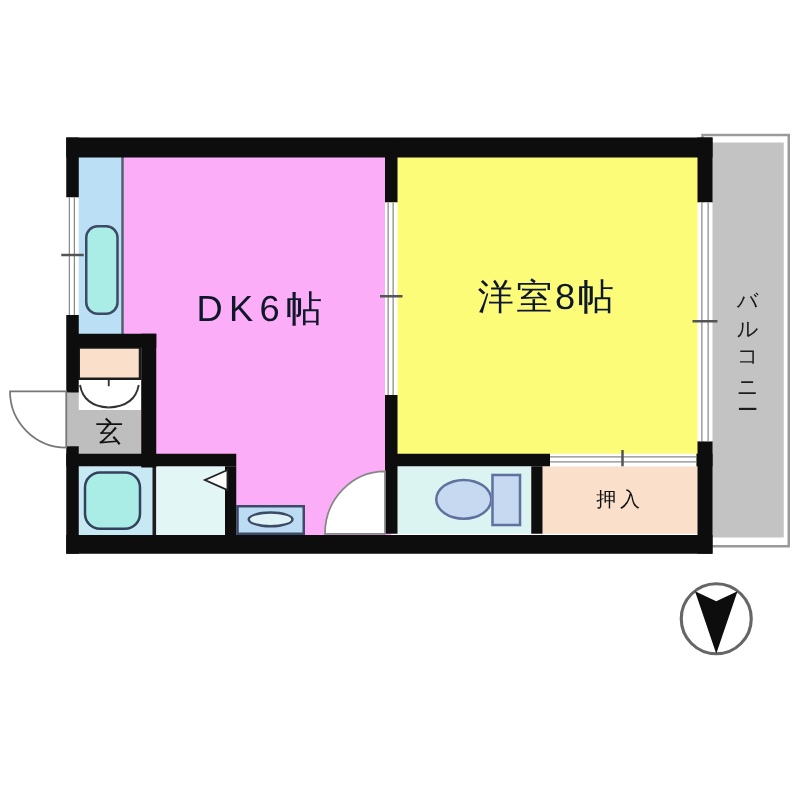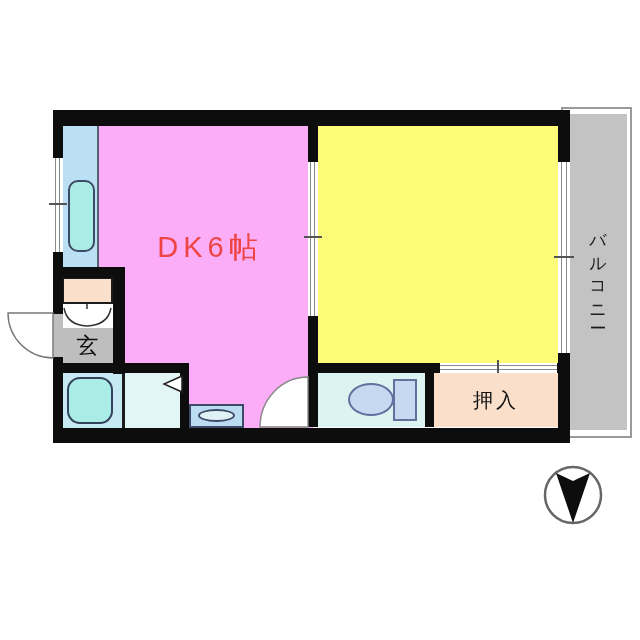--- a/index.html
+++ b/index.html
@@ -25,30 +25,30 @@
   .bathroom{left:58px;top:373px;width:65px;height:55px;background:#c7e9f4;}
   .bathtub{left:67px;top:377px;width:46px;height:47px;background:#a9ede6;border:2px solid #33415c;border-radius:13px;box-sizing:border-box;}
   .bath-divider{left:122px;top:373px;width:3px;height:55px;background:#1d1d1d;}
   .washroom{left:125px;top:373px;width:55px;height:55px;background:#e3f6f6;}
   .washer-pan{left:189px;top:404px;width:55px;height:24px;background:#bcdcf4;border:2px solid #3d4a66;box-sizing:border-box;}
   .washer-oval{left:7px;top:3px;width:37px;height:13px;background:#dff2f6;border:2px solid #3d4a66;border-radius:50%;box-sizing:border-box;}
   .toilet-room{left:318px;top:373px;width:107px;height:54px;background:#dbf4f1;}
   .toilet-bowl{left:348px;top:383px;width:46px;height:33px;background:#c7d9f1;border:2px solid #60719f;border-radius:50%;box-sizing:border-box;}
   .toilet-tank{left:393px;top:379px;width:24px;height:42px;background:#c7d9f1;border:2px solid #60719f;box-sizing:border-box;}
   .oshiire{left:434px;top:373px;width:124px;height:54px;background:#fadfcb;display:flex;align-items:center;justify-content:center;}
-  .oshiire-label{font-size:20px;letter-spacing:3px;color:#111;}
+  .oshiire-label{font-size:16px;letter-spacing:3px;color:#111;}
   
   .wall{background:#0d0d0d;}
   
   .win{background:#ffffff;}
   .win-line-v{background:#8a8a8a;width:1px;}
   .win-line-h{background:#8a8a8a;height:1px;}
   .tick{background:#555;}
   
-  .room-label{display:flex;align-items:center;justify-content:center;color:#ef4444;}
+  .room-label{display:flex;align-items:center;justify-content:center;color:#0f172a;}
   .dk-label{left:110px;top:230px;width:200px;height:36px;font-size:29px;letter-spacing:5px;}
   .western-label{left:335px;top:220px;width:205px;height:36px;font-size:29px;letter-spacing:2px;}
   
   .area-label{left:84px;top:470px;font-size:30px;letter-spacing:3px;color:#1a1a1a;}
   .area-value{left:322px;top:470px;font-size:30px;color:#1a1a1a;}
   .area-value sup{font-size:16px;}
   
   .watermark{left:126px;top:296px;display:flex;align-items:center;gap:20px;pointer-events:none;}
   .wm-text{font-size:40px;font-weight:bold;letter-spacing:34px;color:rgba(255,255,255,0.55);}
   svg.abs{overflow:visible;}
@@ -134,20 +134,21 @@
     <path d="M53,8 L8,8 A45,45 0 0 0 53,53 Z" fill="#ffffff" stroke="#777" stroke-width="1.4"></path>
   </svg>
   <svg class="abs" style="left:255px;top:372px;" width="62" height="62" viewBox="0 0 62 62">
     <path d="M53,5 L53,55 L5,55 A48,50 0 0 1 53,5 Z" fill="#ffffff" stroke="#888" stroke-width="1.4"></path>
   </svg>
   <svg class="abs" style="left:158px;top:372px;" width="26" height="24" viewBox="0 0 26 24">
     <polygon points="24,4 6,12 24,20" fill="#ffffff" stroke="#222" stroke-width="1.5"></polygon>
   </svg>
 
   <div class="abs room-label dk-label">DK6帖</div>
+  <div class="abs room-label western-label">洋室8帖</div>
 
 
   <svg class="abs" style="left:543px;top:464px;" width="62" height="62" viewBox="0 0 62 62">
     <circle cx="30" cy="31" r="28" fill="#ffffff" stroke="#666" stroke-width="2.5"></circle>
     <polygon points="13,9 30,17 47,9 30,59" fill="#0d0d0d"></polygon>
   </svg>
 
 
 </div>
 

